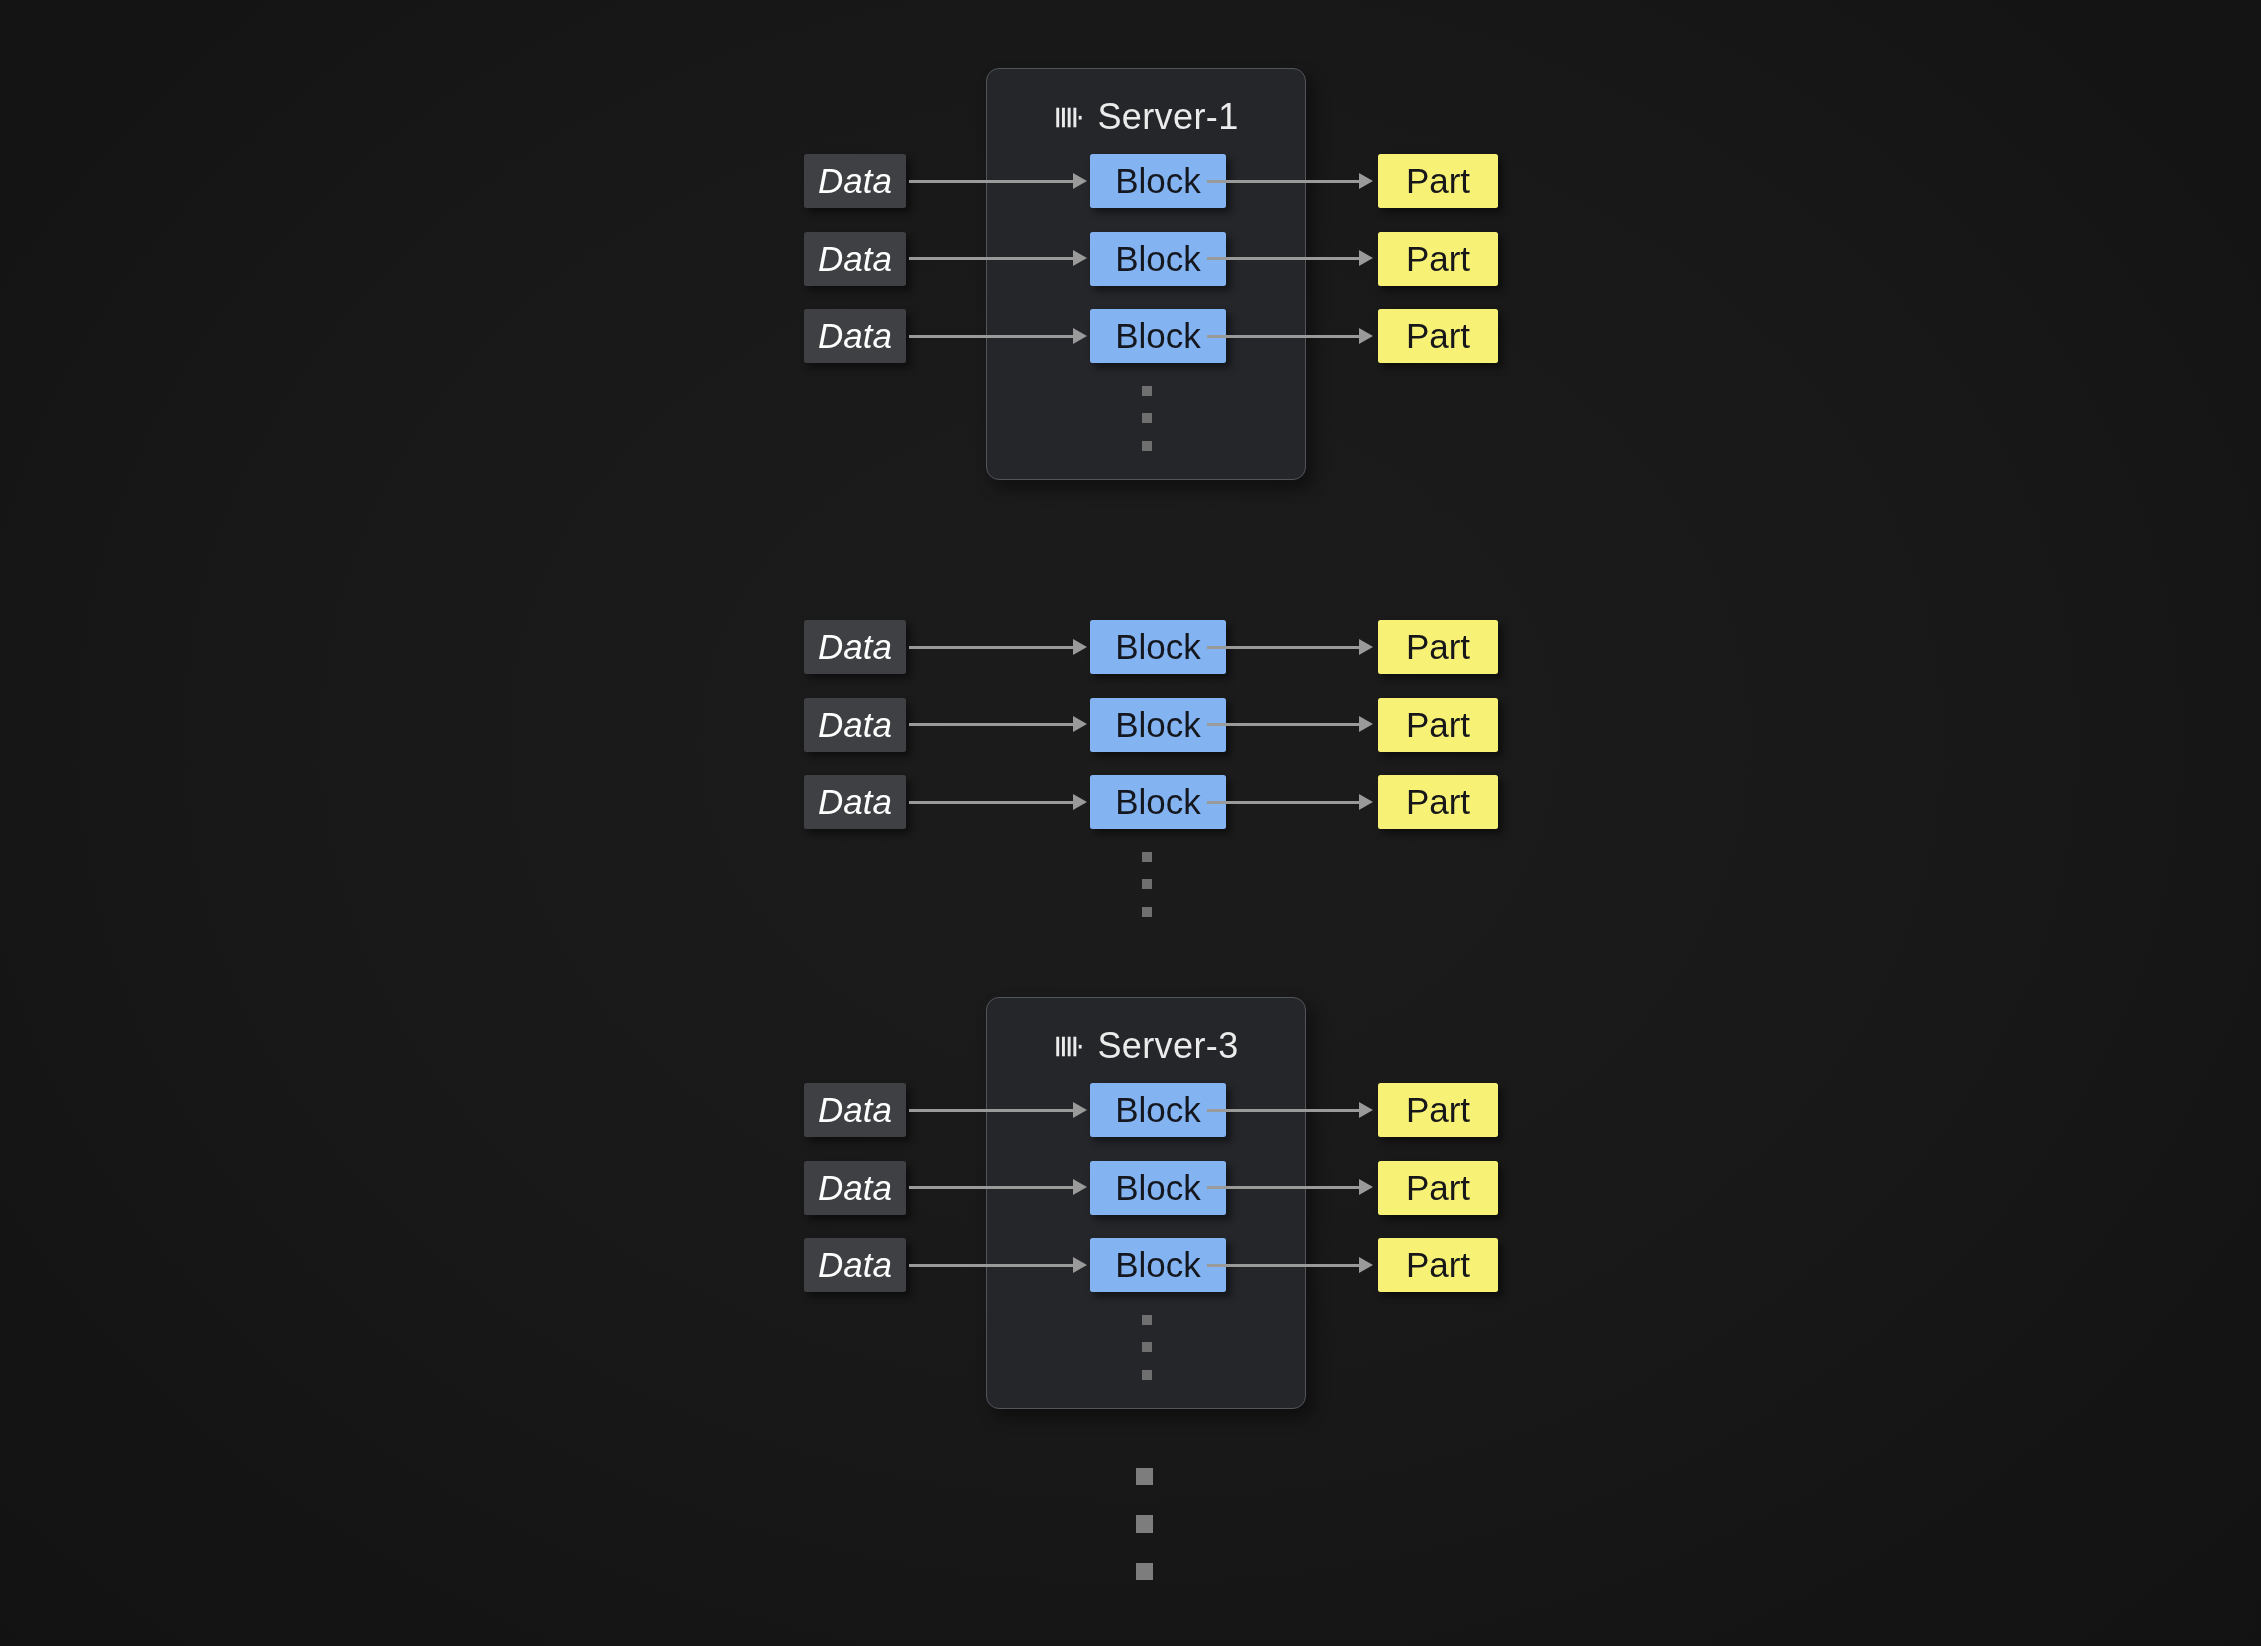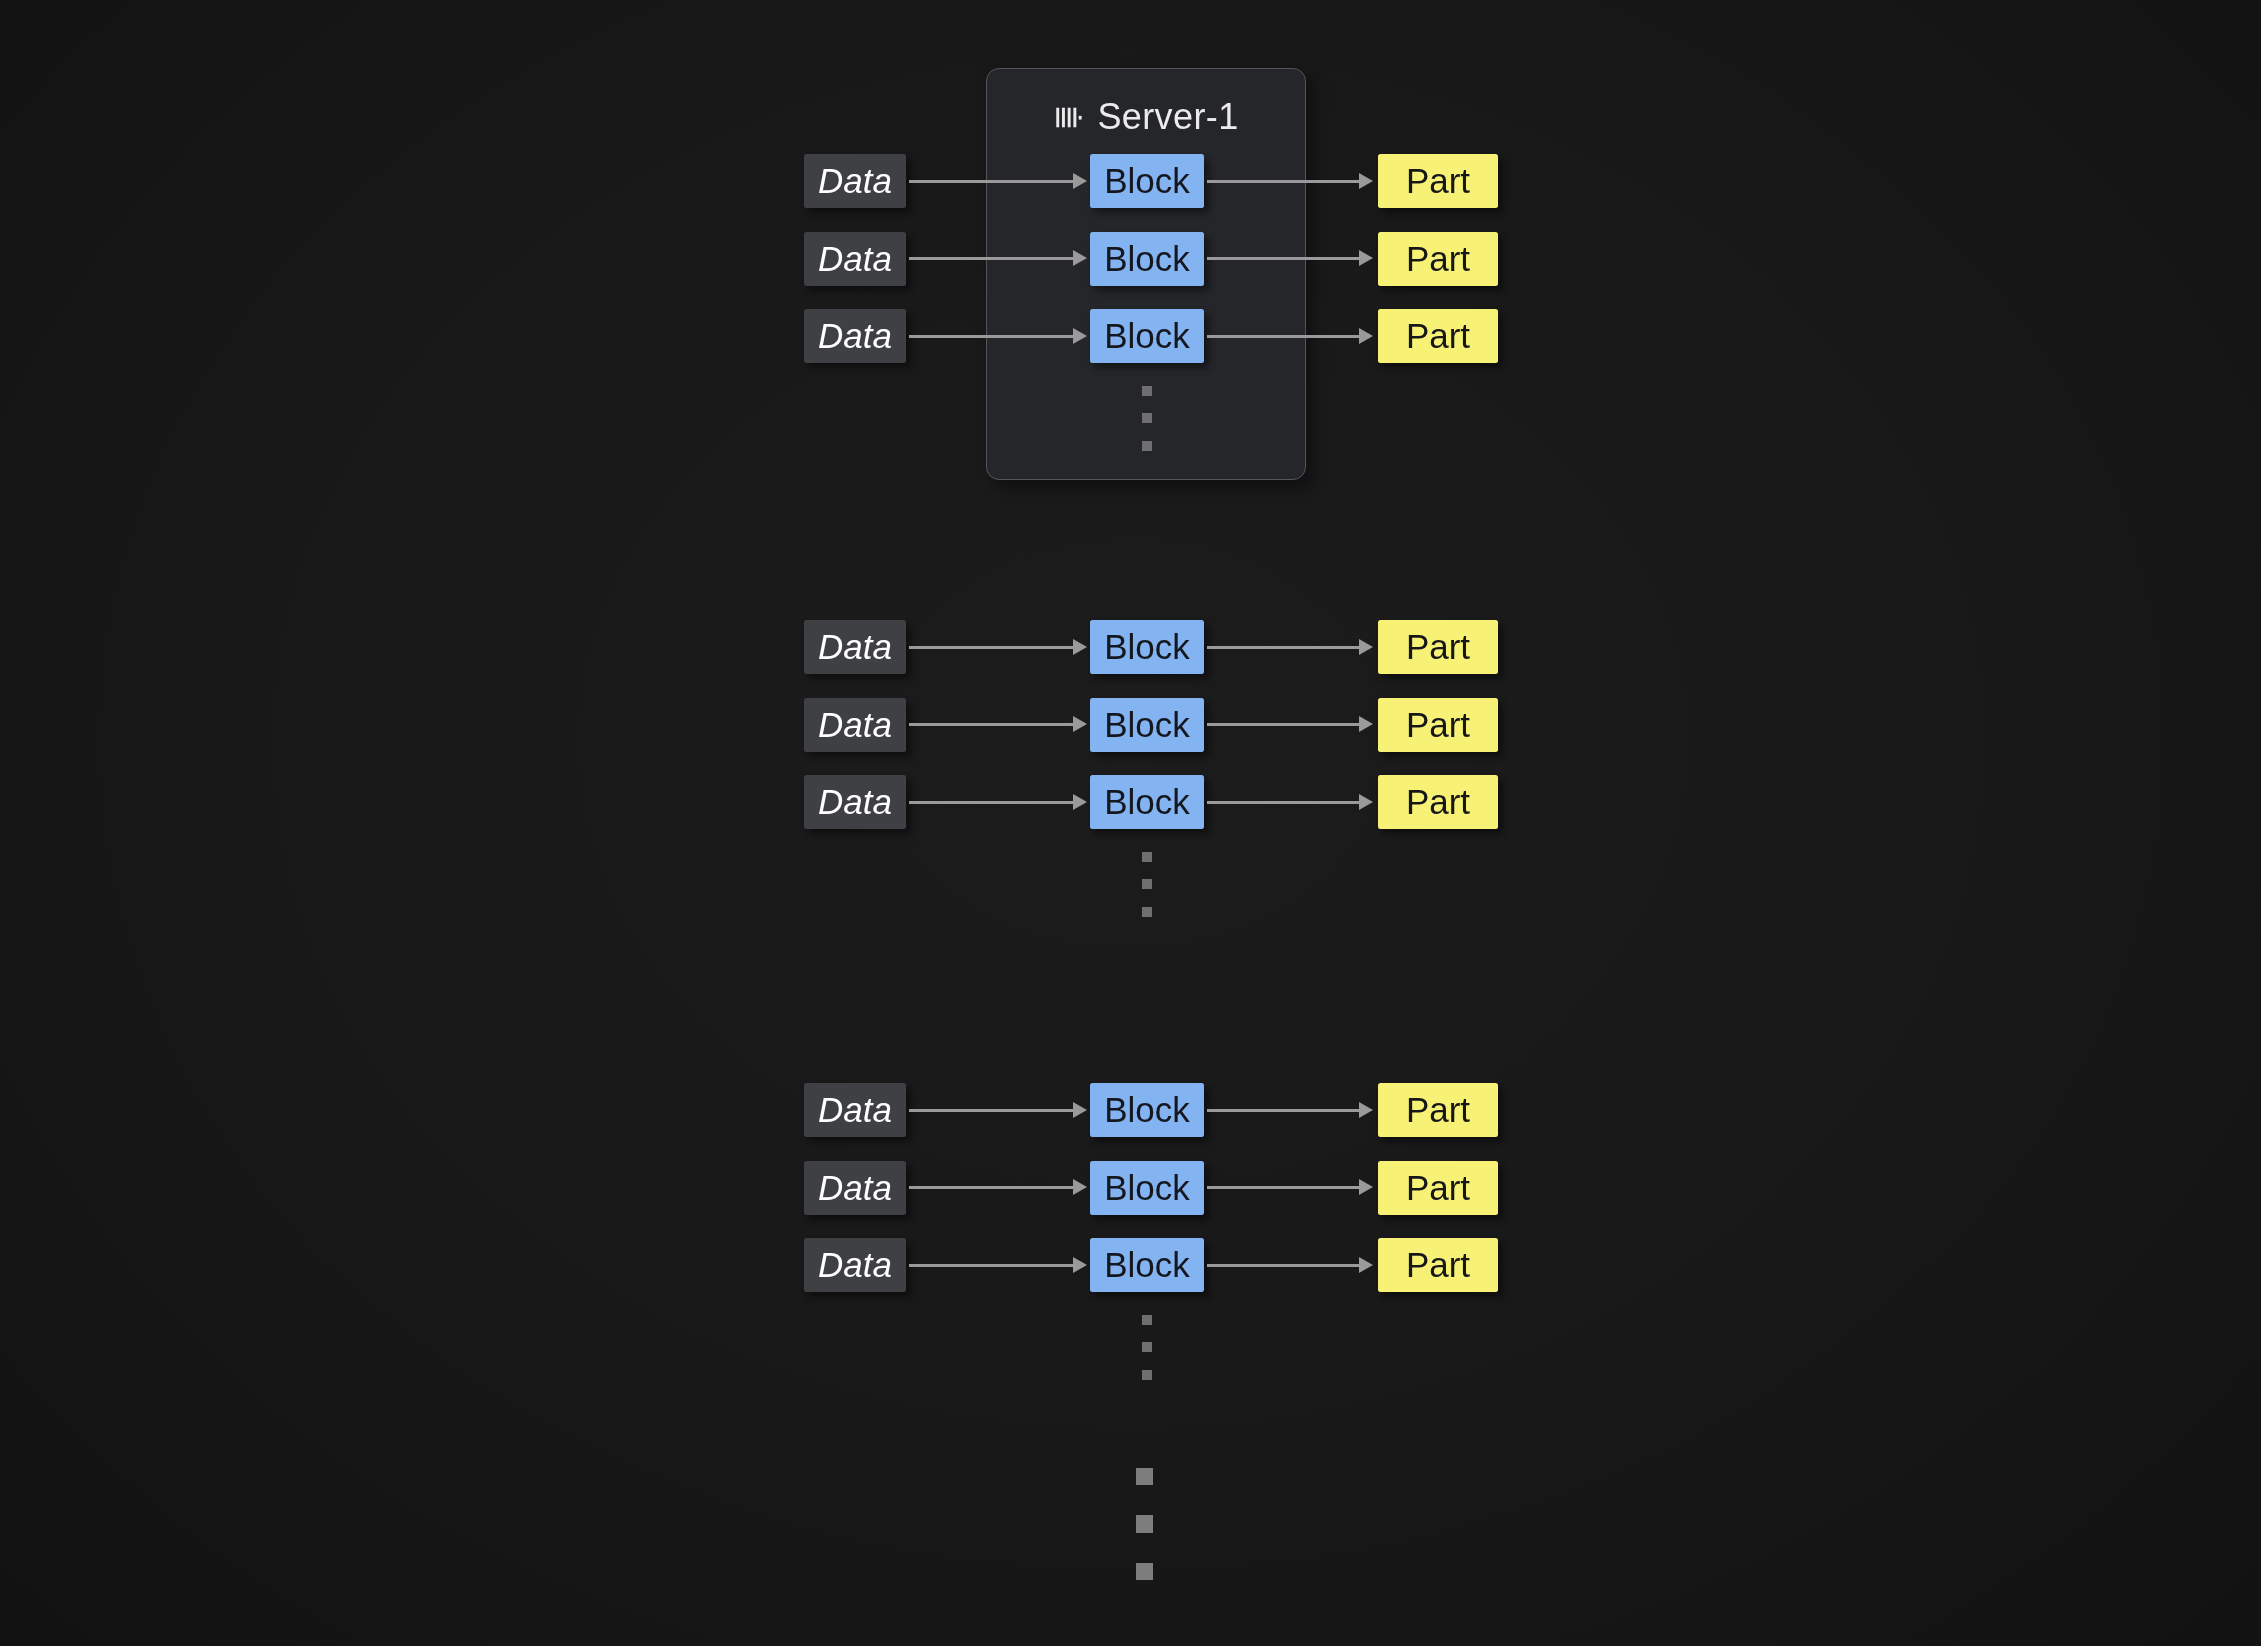--- a/index.html
+++ b/index.html
@@ -59,21 +59,21 @@
     height: 54px;
     display: flex;
     align-items: center;
     justify-content: center;
     font-size: 35px;
     border-radius: 2.5px;
     box-shadow: 4.1px 5px 7.4px rgba(0,0,0,0.45);
     box-sizing: border-box;
   }
   .data-box  { left: 804px;  width: 102px; background: #3f4043; color: #ffffff; font-style: italic; }
-  .block-box { left: 1090px; width: 114px; background: #84b3f2; color: #14171d; }
+  .block-box { left: 1090px; width: 136px; background: #84b3f2; color: #14171d; }
   .part-box  { left: 1378px; width: 120px; background: #f7f276; color: #17171a; }
 
   .r1 { top: 86px; }
   .r2 { top: 164px; }
   .r3 { top: 241px; }
 
   .arrow {
     position: absolute;
     height: 2.5px;
     background: #9a9a9a;
@@ -194,20 +194,34 @@
     <div class="box part-box r3">Part</div>
 
     <div class="dots">
       <div class="dot"></div>
       <div class="dot"></div>
       <div class="dot"></div>
     </div>
   </div>
 
   <div class="group g3">
+    <div class="panel">
+      <div class="panel-title">
+        <span>
+          <svg width="31" height="31" viewBox="0 0 38 38" fill="#ebebeb">
+            <rect x="4" y="7" width="3.6" height="24"></rect>
+            <rect x="11" y="7" width="3.6" height="24"></rect>
+            <rect x="18" y="7" width="3.6" height="24"></rect>
+            <rect x="25" y="7" width="3.6" height="24"></rect>
+            <rect x="31.5" y="17" width="3.6" height="4.5"></rect>
+          </svg>
+        </span>
+        <span>Server-3</span>
+      </div>
+    </div>
 
     <div class="box data-box r1">Data</div>
     <div class="box data-box r2">Data</div>
     <div class="box data-box r3">Data</div>
 
     <div class="arrow arrow-a ar1"></div>
     <div class="arrow arrow-a ar2"></div>
     <div class="arrow arrow-a ar3"></div>
 
     <div class="box block-box r1">Block</div>

